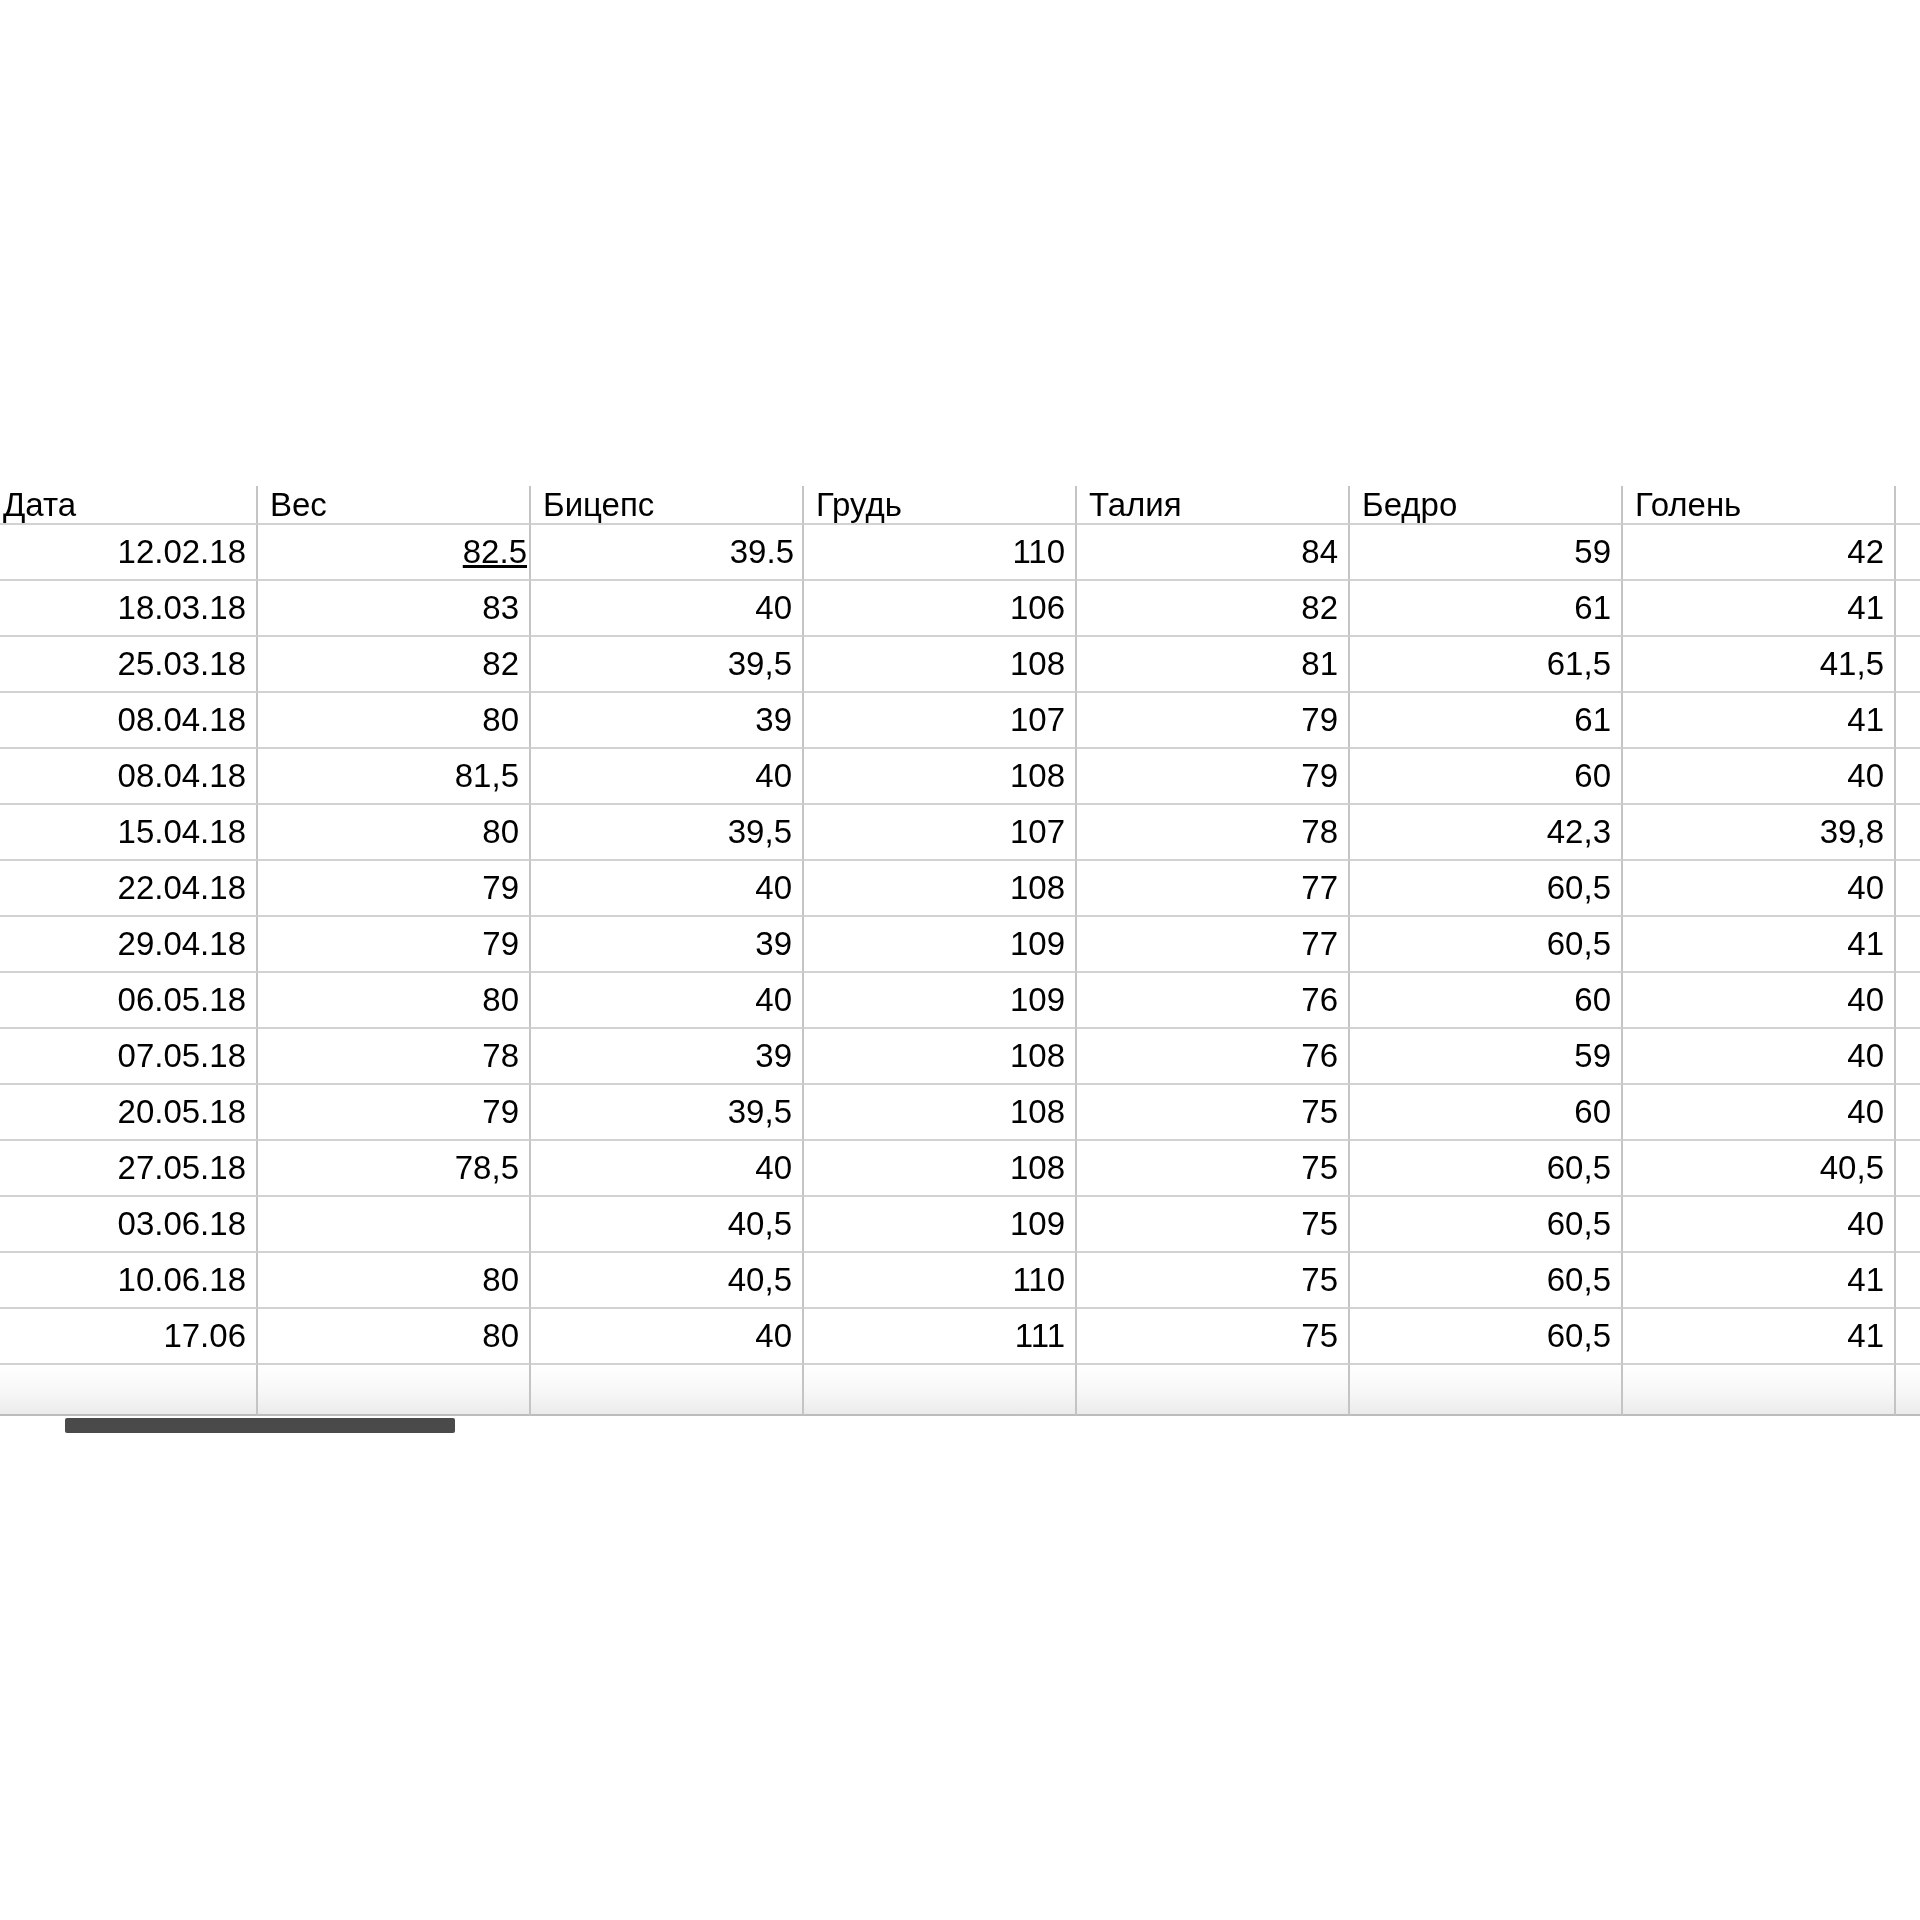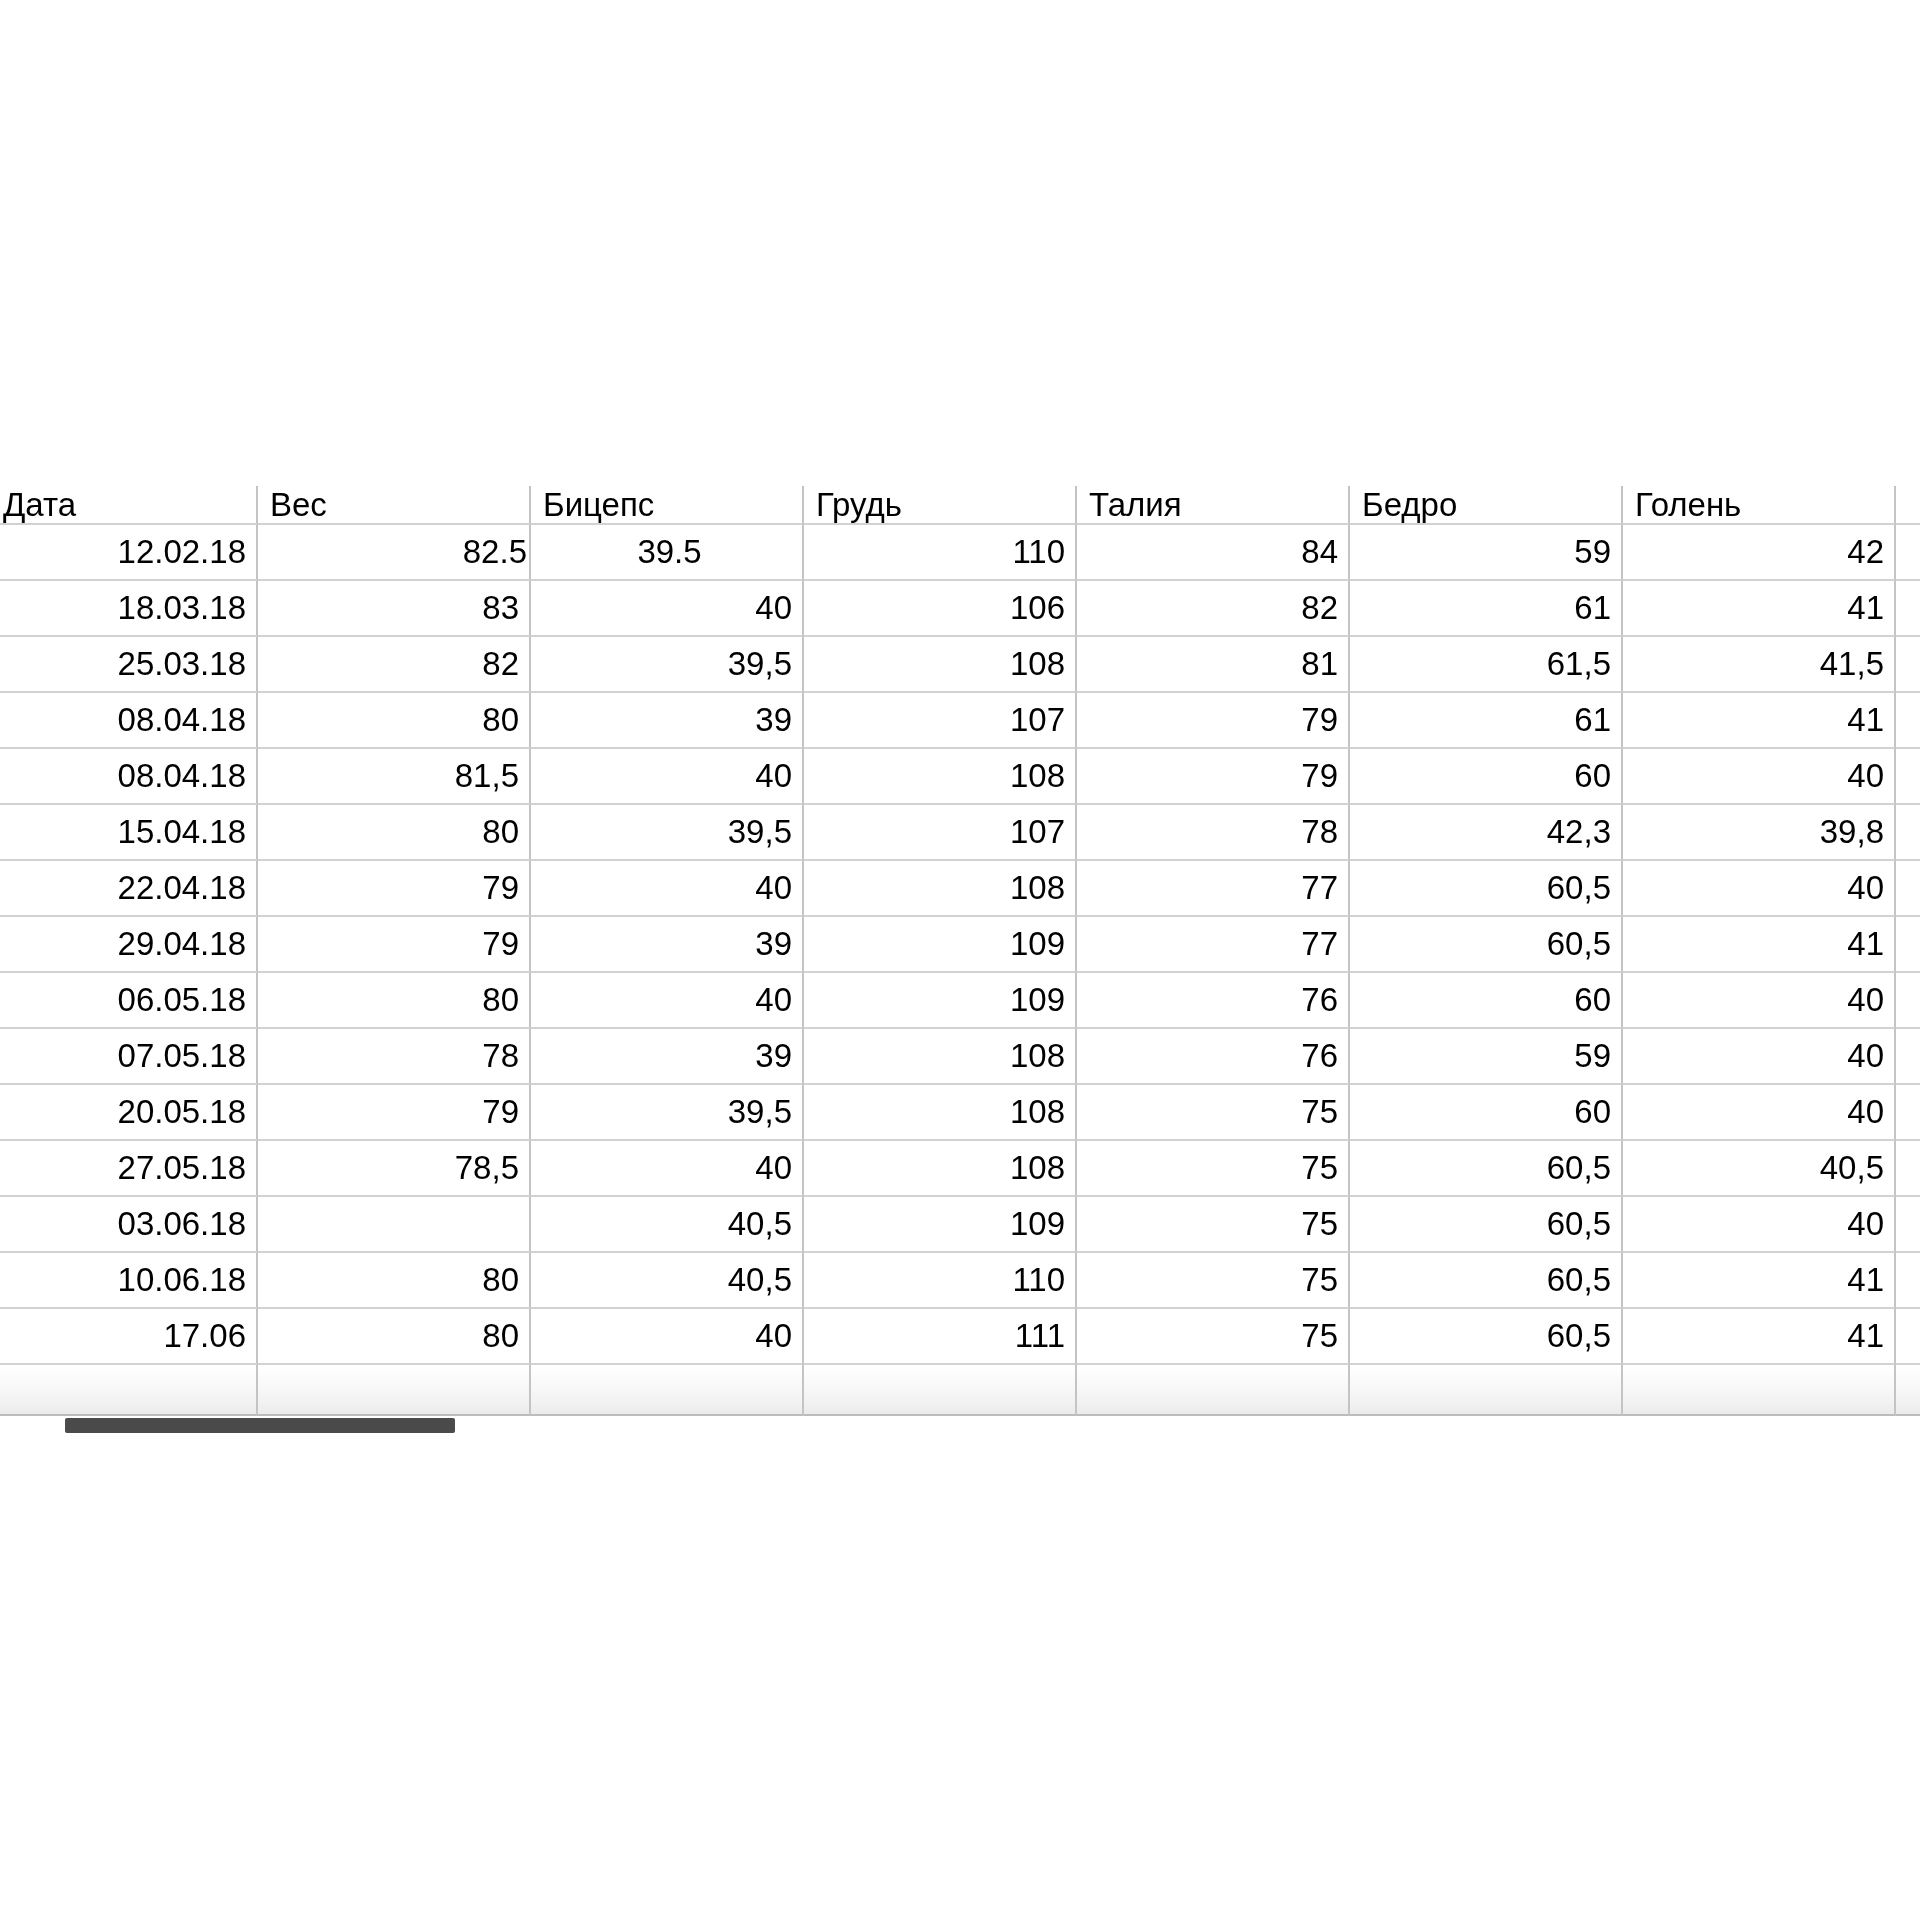--- a/index.html
+++ b/index.html
@@ -33,22 +33,22 @@
     background:#fff;
     border-right:2px solid var(--grid-v);
     border-bottom:2px solid var(--grid-h);
     white-space:nowrap;
     overflow:hidden;
   }
   .cell.lastcol{border-right:none;}
   .cell.header{height:39px;justify-content:flex-start;padding-left:12px;text-align:right;}
   .cell.header.firstcol{padding-left:3px;}
   .cell.data{height:56px;justify-content:flex-end;padding-right:10px;}
-  .cell.data.leftalign{justify-content:center;padding-left:6px;padding-right:0;}
-  .cell.data.clip span{margin-right:-8px;}
+  .cell.data.leftalign{justify-content:flex-end;padding-left:6px;padding-right:8px;}
+  .cell.data.clip span{margin-right:-8px;text-decoration:underline;}
   .cell.emptyrow{
     height:51px;
     background:linear-gradient(to bottom,#ffffff 0%,#f7f7f7 55%,#ebebeb 100%);
     border-bottom:2px solid var(--bottom-line);
   }
   .scroll-thumb{
     position:absolute;
     left:65px;top:1418px;
     width:390px;height:15px;
     background:var(--thumb);

